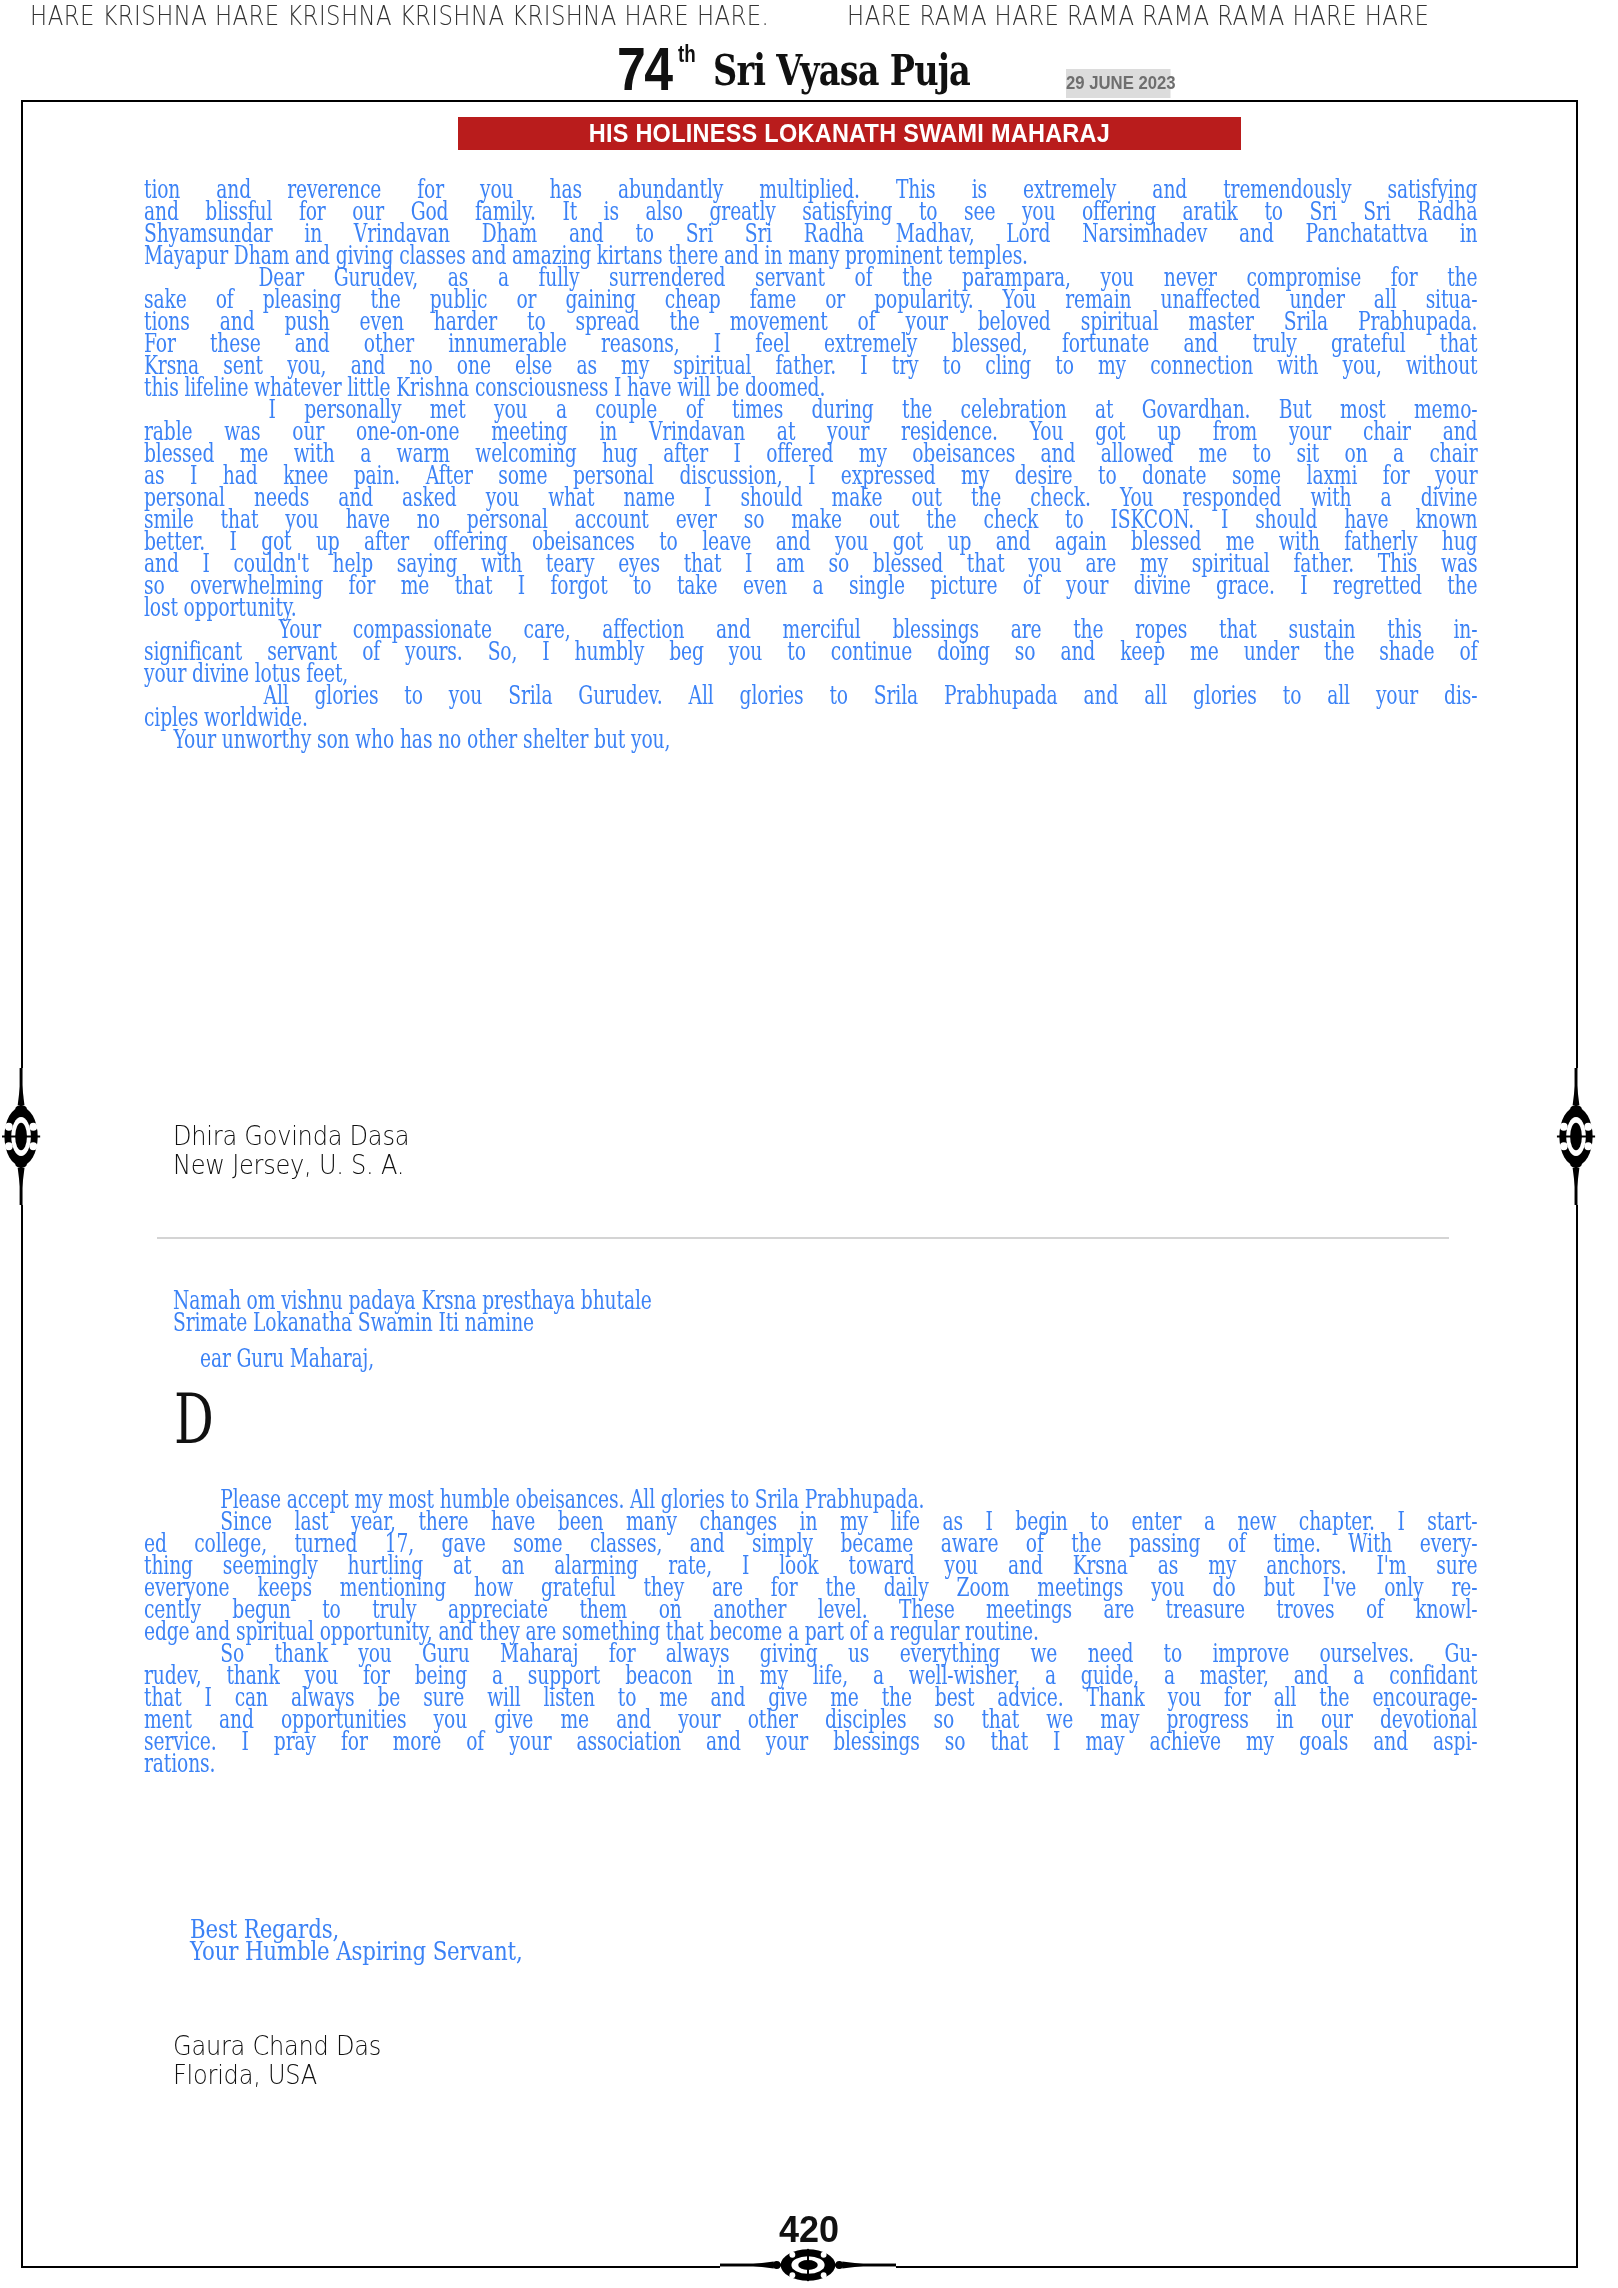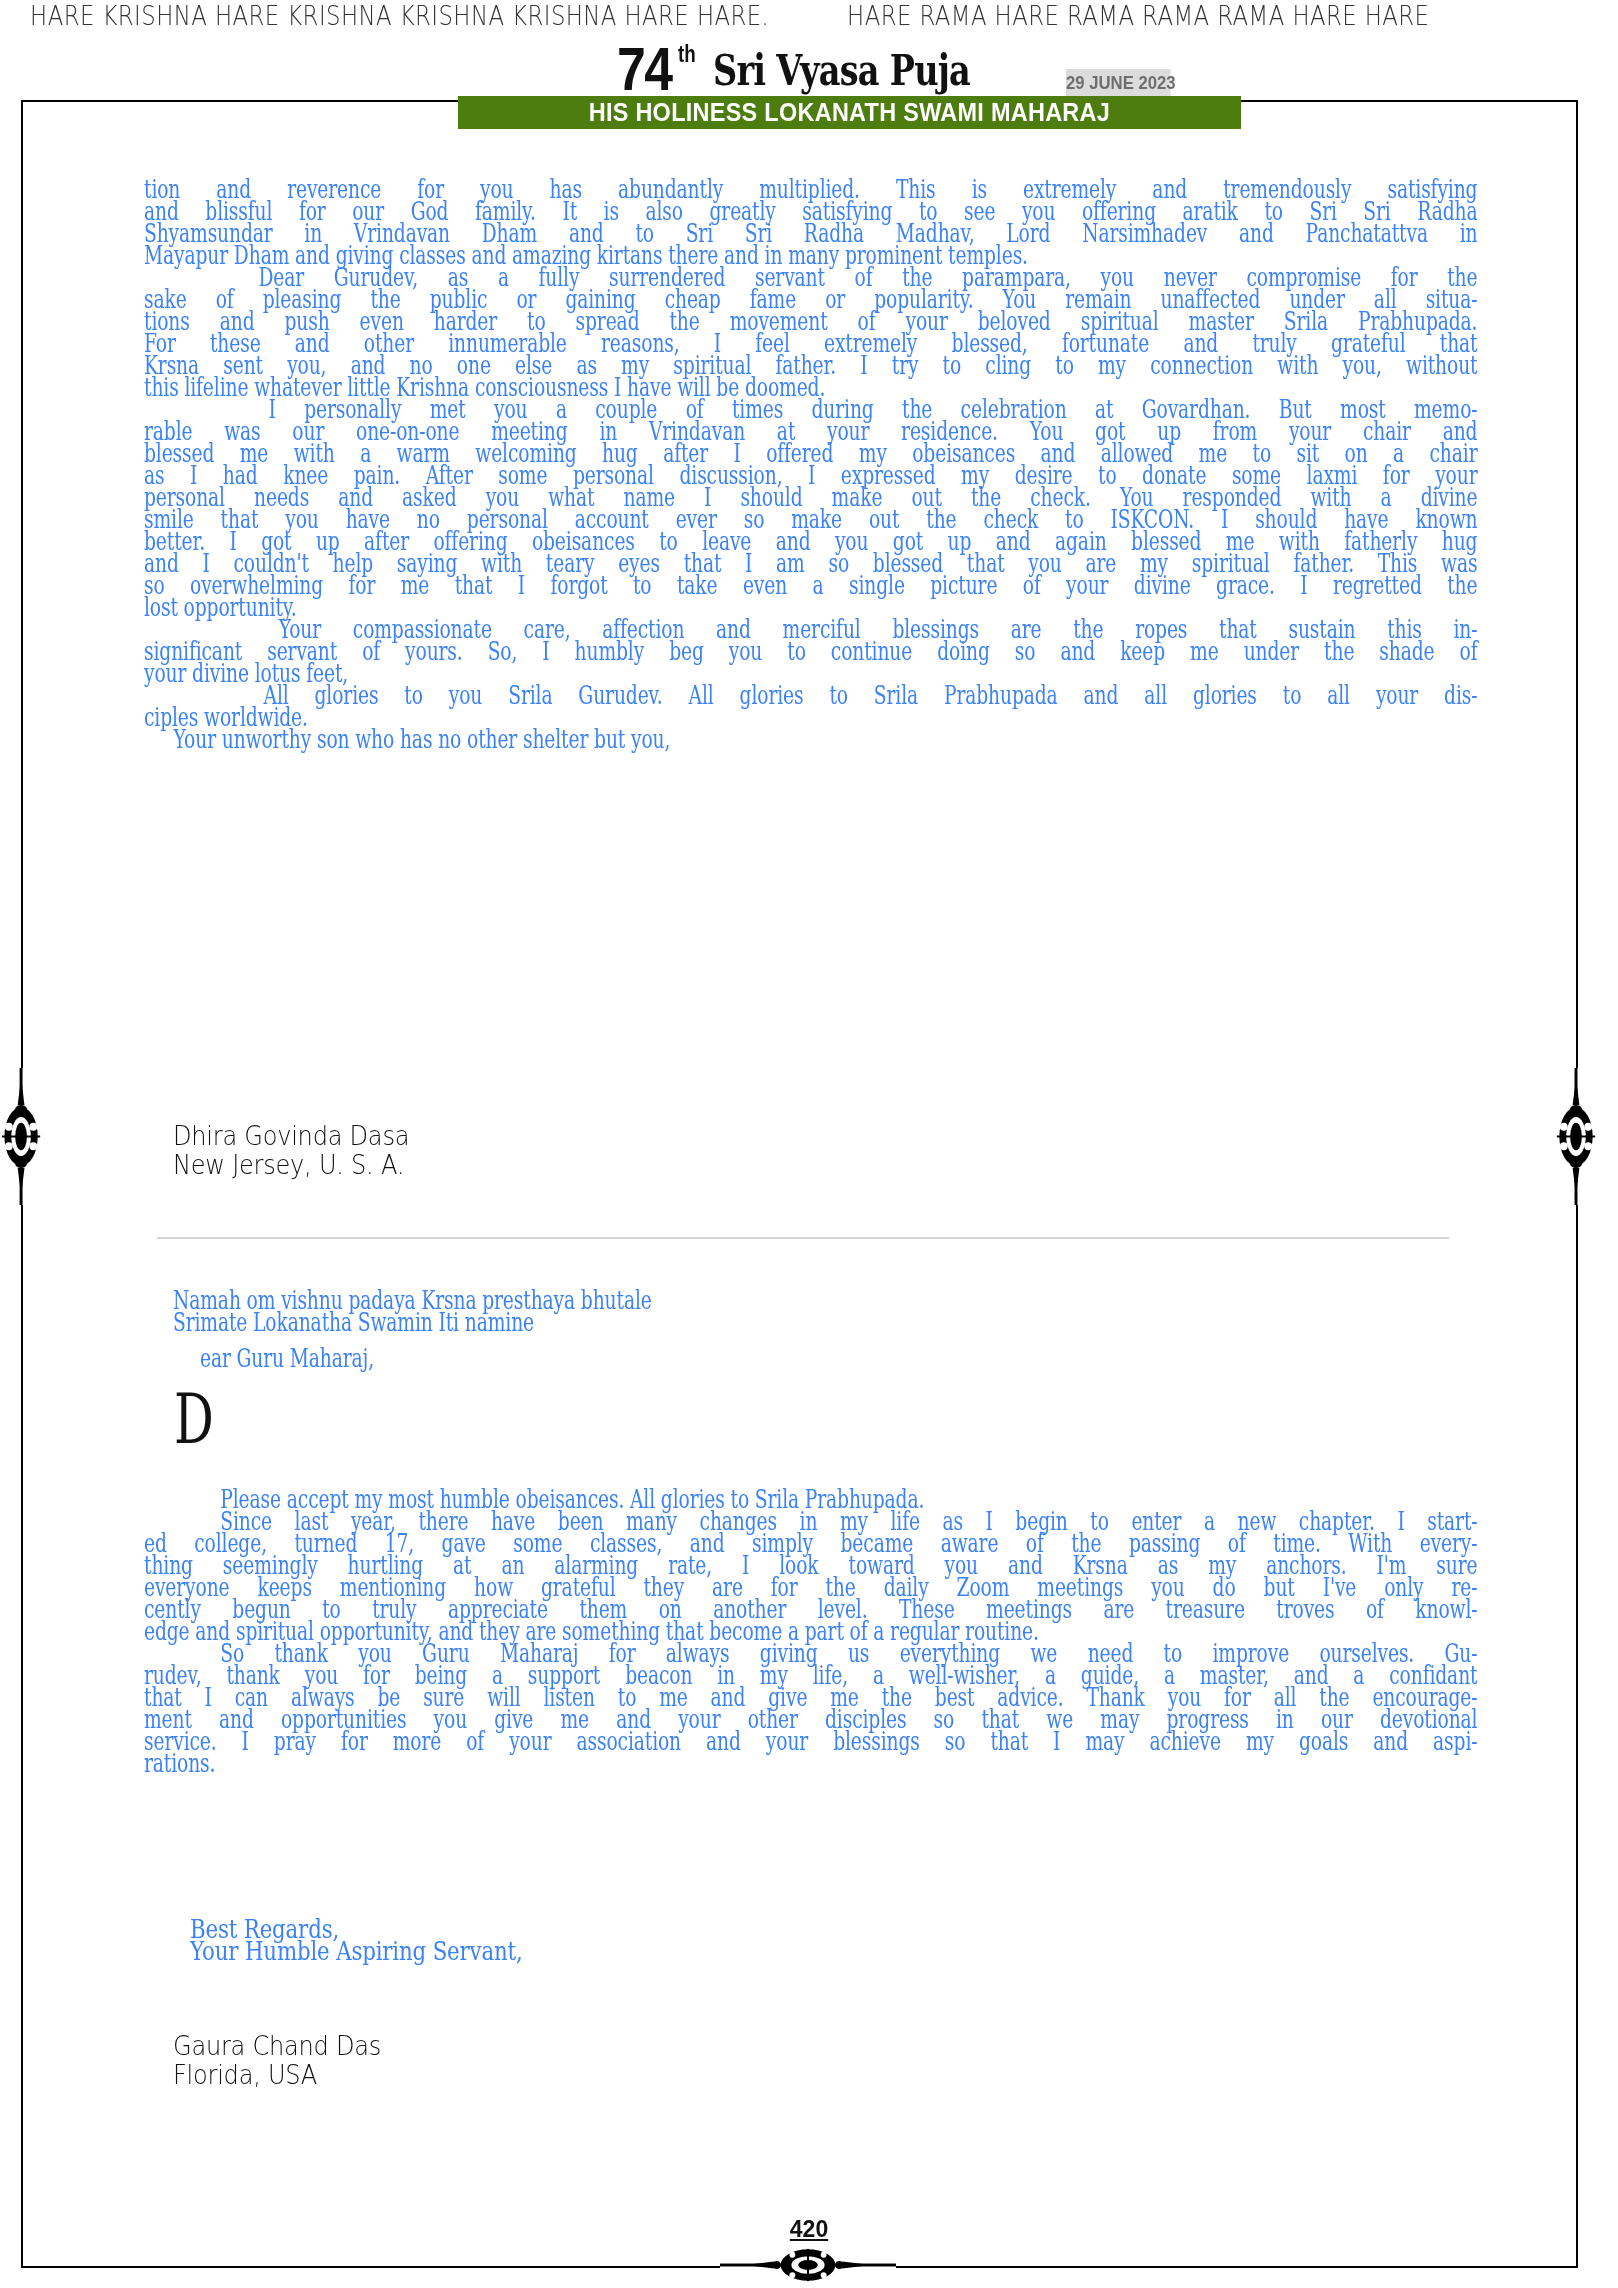--- a/index.html
+++ b/index.html
@@ -36,22 +36,22 @@
     background: #dcdcdc; color: #6e6e6e;
     font-family: "Liberation Sans", sans-serif; font-weight: 700; font-size: 17.6px; line-height: 29px;
     text-align: center; transform: scaleX(0.95); transform-origin: left top;
   }
 
   .frame {
     position: absolute; left: 20.6px; top: 100px; width: 1553px; height: 2164px;
     border: 2.9px solid #000; box-sizing: content-box;
   }
   .banner {
-    position: absolute; left: 458px; top: 96px; width: 783px; height: 33px;
-    background: #4d7c0f; color: #fff; text-align: center;
+    position: absolute; left: 458px; top: 117px; width: 783px; height: 33px;
+    background: #b91c1c; color: #fff; text-align: center;
     font-family: "Liberation Sans", sans-serif; font-weight: 700; font-size: 25.5px; line-height: 33px;
     letter-spacing: 0.3px;
   }
   .banner span { display: inline-block; transform: scaleX(0.92); }
 
   .body-text {
     position: absolute; left: 144px; width: 1333px;
     font-family: "DejaVu Serif", serif; font-size: 26px; line-height: 22px;
     color: #3b82f6;
   }
@@ -75,21 +75,21 @@
   }
 
   .dropcap {
     position: absolute; left: 174px; top: 1390px;
     font-family: "DejaVu Serif", serif; font-size: 69px; line-height: 59px;
     transform: scaleX(0.72); transform-origin: left top;
   }
 
   .page-number {
     position: absolute; left: 760px; top: 2212px; width: 98px; text-align: center;
-    font-family: "Liberation Sans", sans-serif; font-weight: 700; font-size: 23px; line-height: 35px; text-decoration: underline;
+    font-family: "Liberation Sans", sans-serif; font-weight: 700; font-size: 36px; line-height: 35px; text-decoration: underline;
   }
 
   .side-ornament { position: absolute; width: 49px; height: 137px; background: #fff; }
   .side-ornament.left { left: 0; top: 1068px; }
   .side-ornament.right { left: 1552px; top: 1068px; }
   .bottom-ornament { position: absolute; left: 720px; top: 2243px; width: 176px; height: 45px; background: #fff; }
 </style>
 </head>
 <body>
 

